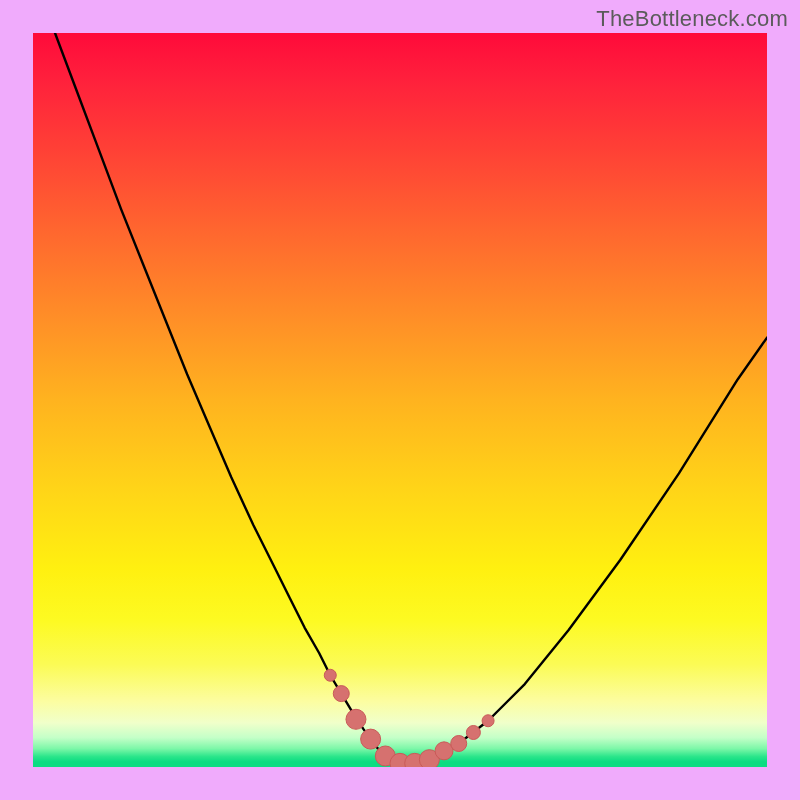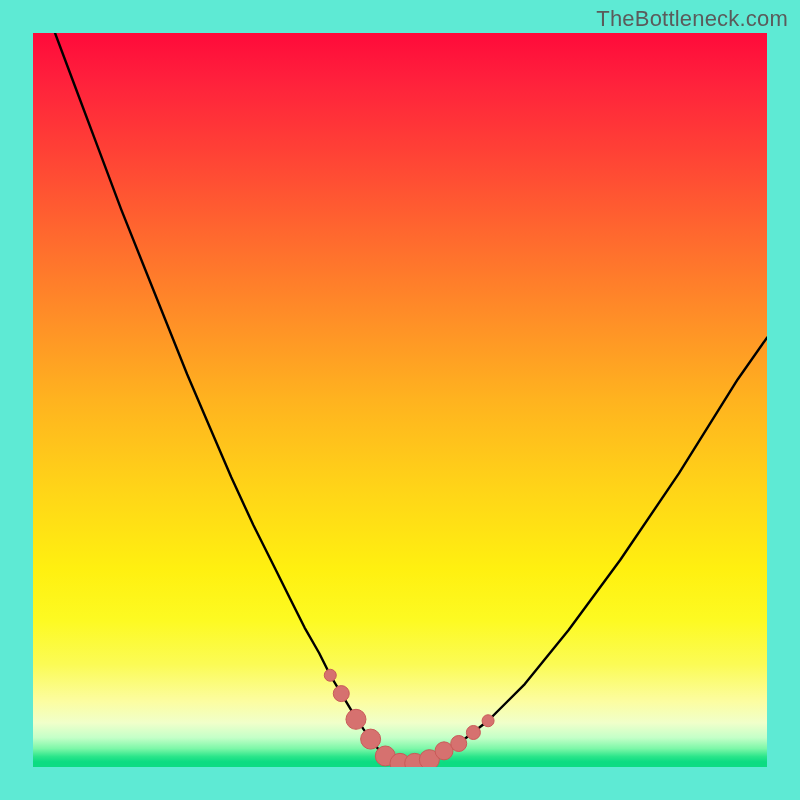--- a/index.html
+++ b/index.html
@@ -10,21 +10,21 @@
     background: #000;
     overflow: hidden;
     font-family: Arial, Helvetica, sans-serif;
   }
   .frame {
     position: absolute;
     left: 0;
     top: 0;
     width: 800px;
     height: 800px;
-    background: #5eead4;
+    background: #f0abfc;
   }
   .plot-area {
     position: absolute;
     left: 33px;
     top: 33px;
     width: 734px;
     height: 734px;
     
     background: linear-gradient(to bottom,
       #ff0a3a 0%,

